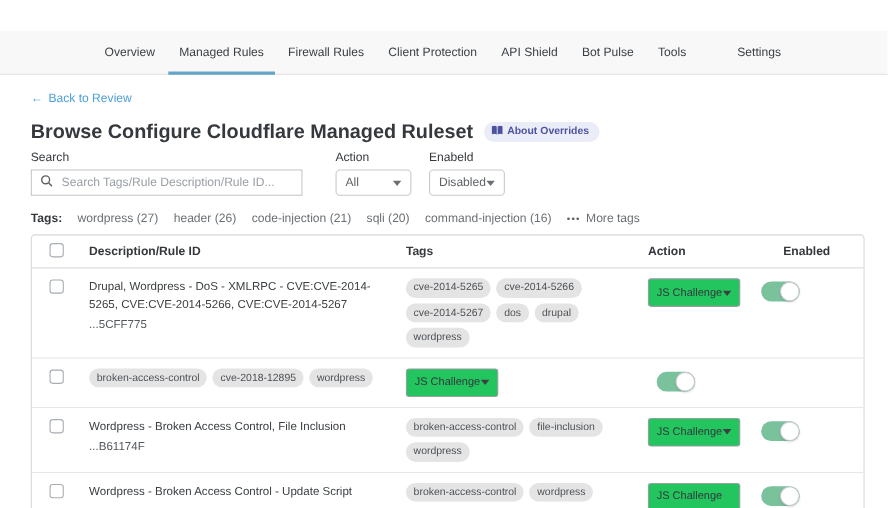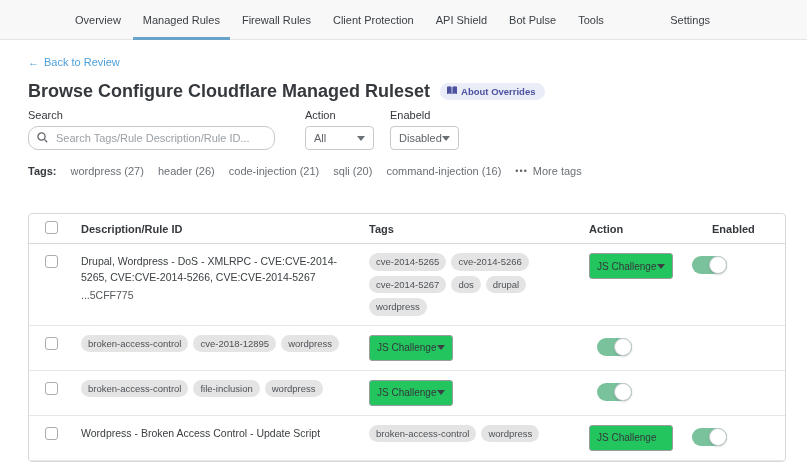--- a/index.html
+++ b/index.html
@@ -6,21 +6,21 @@
   html,body { margin:0; padding:0; }
   body {
     width:807px; height:462px; overflow:hidden; position:relative;
     background:#fff; color:#36393e;
     font-family:"Liberation Sans", sans-serif;
   }
 
   
   .nav {
     height:40px; background:#f8f8f8; border-bottom:1px solid #e4e4e4;
-    display:flex; align-items:center; padding-left:75px; font-size:11px; color:#3a3f44;
+    display:flex; align-items:center; padding-left:95px; font-size:11px; color:#3a3f44;margin-top:28px;
   }
   .tab { margin-right:22px; height:40px; line-height:40px; position:relative; white-space:nowrap; cursor:pointer; }
   .tab.active::after {
     content:''; position:absolute; left:-10px; right:-10px; bottom:0; height:3px; background:#68a3c9;
   }
   .settings-tab { margin-left:auto; margin-right:97px; height:40px; line-height:40px; cursor:pointer; }
 
   
   .back {
     margin:16px 0 0 28px; font-size:11px; color:#4fa0da;
@@ -35,21 +35,21 @@
     padding:3px 9px 3px 7px; border-radius:10px; display:flex; align-items:center; gap:4px;
   }
 
   
   .filters { margin:7px 0 0 28px; display:flex; }
   .field label { display:block; font-size:11px; color:#35383c; margin-bottom:5px; }
   .f-search { width:247px; margin-right:30px; }
   .f-action { width:69px; margin-right:16px; }
   .f-enabled { width:69px; }
   .search-box {
-    height:24px; border:1px solid #c9c9c9; border-radius:10px; background:#fff;
+    height:24px; border:1px solid #c9c9c9; border-radius:0; background:#fff;
     display:flex; align-items:center; padding:0 8px; gap:6px;
   }
   .search-box input {
     border:none; outline:none; flex:1; font-size:11px; color:#3c4043; min-width:0;
     font-family:"Liberation Sans", sans-serif; background:transparent;
   }
   .search-box input::placeholder { color:#9aa0a6; }
   .select {
     height:24px; border:1px solid #c9c9c9; border-radius:4px; background:#fff;
     display:flex; align-items:center; justify-content:space-between;
@@ -240,20 +240,24 @@
           </div>
         </div>
         <div class="cell-toggle">
           <div class="toggle on">
             <span class="knob"></span>
           </div>
         </div>
       </div>
       <div class="trow">
         <div class="cell-check"><span class="checkbox"></span></div>
+        <div class="desc">
+          <div>Wordpress - Broken Access Control, File Inclusion</div>
+          <div class="rule-id">...B61174F</div>
+        </div>
         <div class="pills">
           <span class="pill">broken-access-control</span>
           <span class="pill">file-inclusion</span>
           <span class="pill">wordpress</span>
         </div>
         <div class="cell-action">
           <div class="row-select">
             <span>JS Challenge</span>
             <span class="caret">
               <svg width="8" height="5" viewBox="0 0 8 5">

